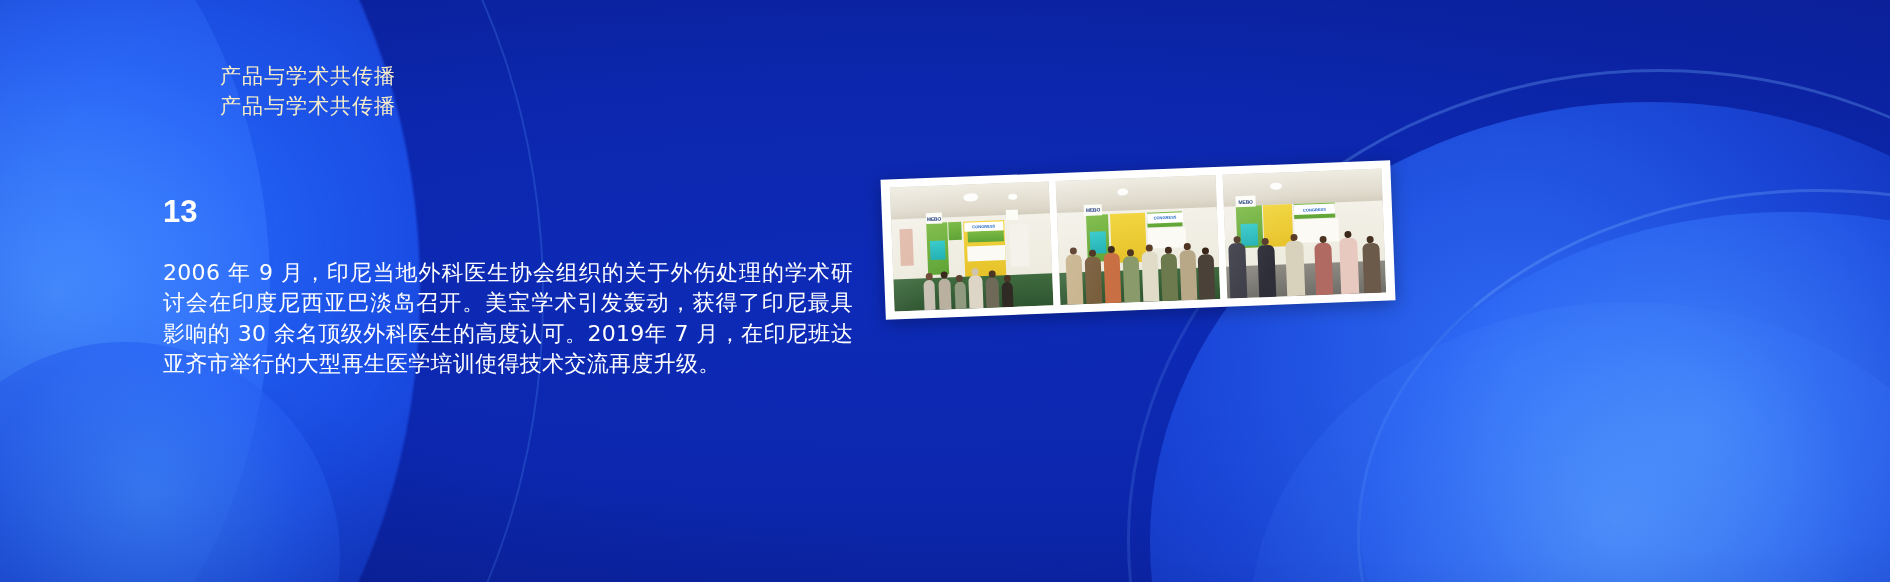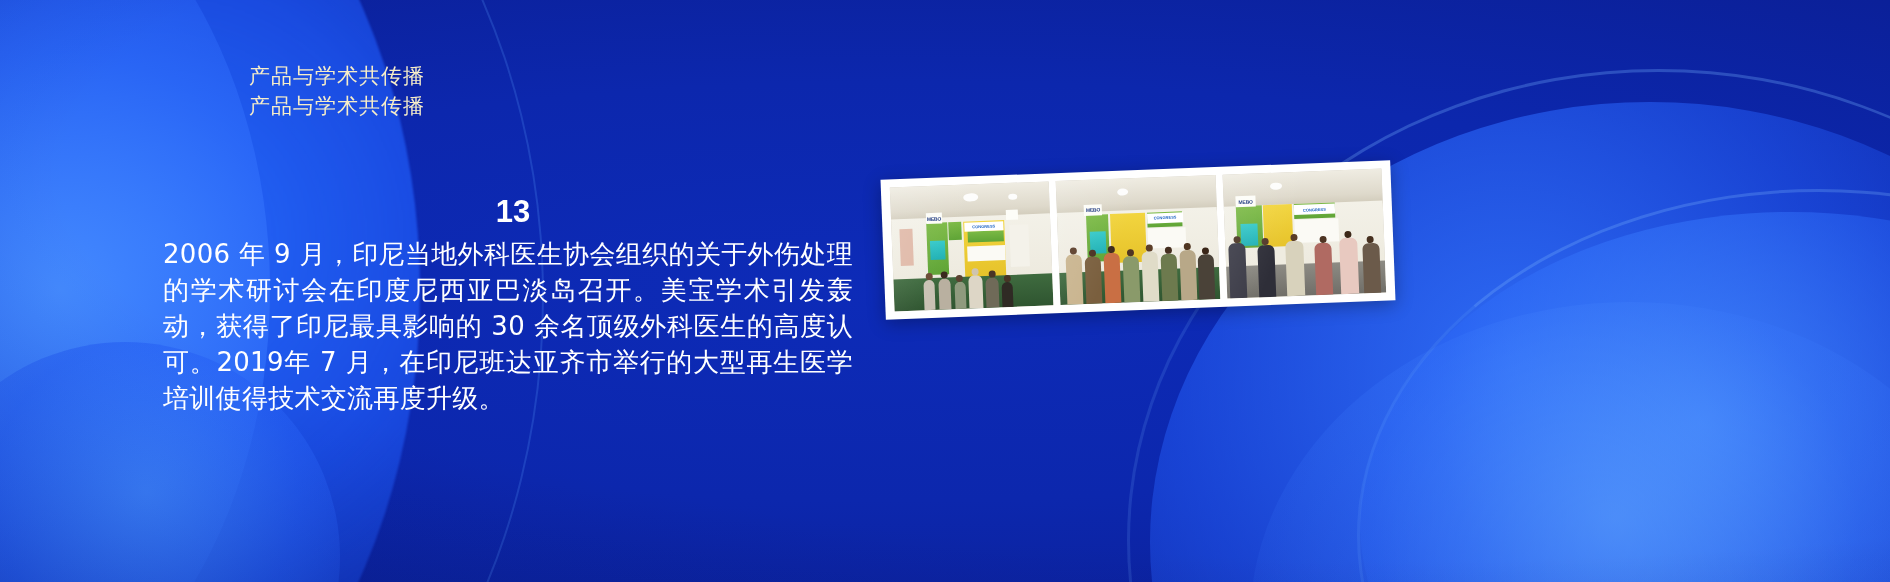--- a/index.html
+++ b/index.html
@@ -184,21 +184,21 @@
     display: block;
     height: 2px;
     background: #f1e6bd;
     margin-bottom: 7px;
   }
   .title-rules span:nth-child(1) { width: 252px; opacity: 0.95; }
   .title-rules span:nth-child(2) { width: 196px; opacity: 0.62; }
   .title-rules span:nth-child(3) { width: 122px; opacity: 0.34; }
 
   .subtitle {
-    margin-left: 86px;
+    margin-left: 57px;
     margin-top: 10px;
     color: #f6edc8;
     font-size: 21px;
     line-height: 1.42;
     letter-spacing: 1px;
     white-space: nowrap;
     font-family: "DejaVu Sans", "Liberation Sans", sans-serif;
   }
   .subtitle div { display: block; }
 
@@ -207,27 +207,26 @@
     position: absolute;
     left: 163px;
     top: 196px;
     width: 700px;
   }
   .item-number {
     color: #ffffff;
     font-size: 31px;
     font-weight: 700;
     line-height: 1;
-    margin-bottom: 10px;
+    margin-bottom: 31px;
     font-family: "Liberation Sans", "DejaVu Sans", sans-serif;
-    text-align: center;
   }
   .paragraph {
     color: #ffffff;
-    font-size: 26px;
+    font-size: 22px;
     line-height: 1.38;
     letter-spacing: 0.3px;
     font-family: "DejaVu Sans", "Liberation Sans", sans-serif;
     width: 690px;
     text-align: justify;
   }
 
   
   .collage {
     position: absolute;

